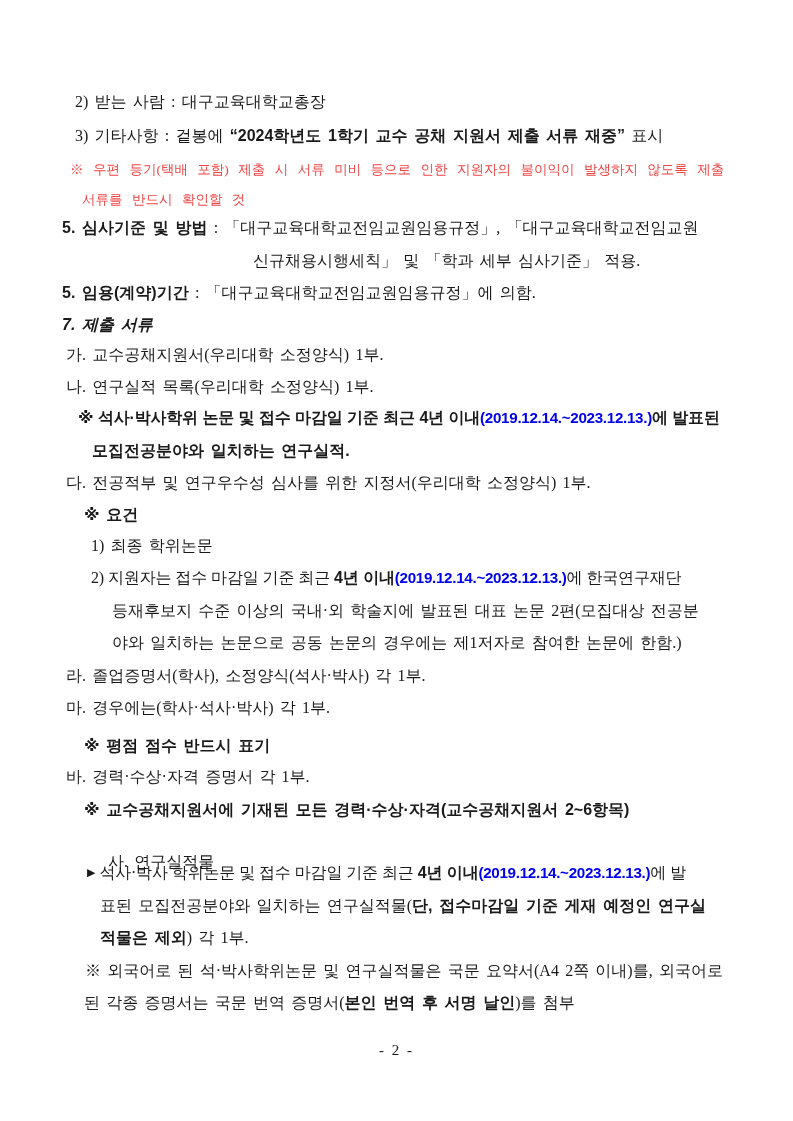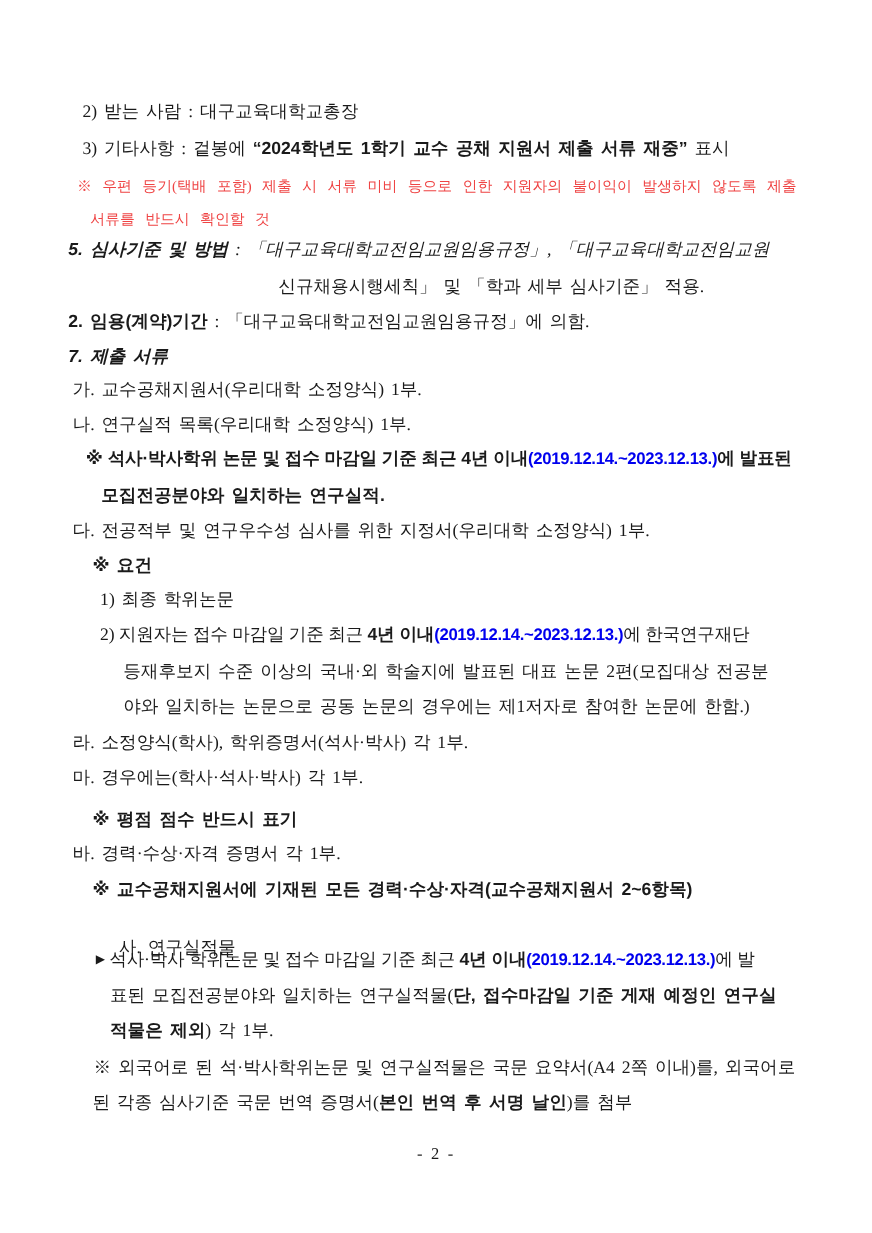--- a/index.html
+++ b/index.html
@@ -63,40 +63,40 @@
 </style>
 </head>
 <body>
 
 <div class="page">
   <div id="doc-body">
       <div class="line" style="top: 92px; left: 75px;"><span class="seg-n">2) 받는 사람 : 대구교육대학교총장</span></div>
       <div class="line" style="top: 126px; left: 75px;"><span class="seg-n">3) 기타사항 : 겉봉에 </span><span class="seg-b">“2024학년도 1학기 교수 공채 지원서 제출 서류 재중”</span><span class="seg-n"> 표시</span></div>
       <div class="line small" style="top: 162px; left: 70px;"><span class="seg-n">※ 우편 등기(택배 포함) 제출 시 서류 미비 등으로 인한 지원자의 불이익이 발생하지 않도록 제출</span></div>
       <div class="line small" style="top: 192px; left: 82px;"><span class="seg-n">서류를 반드시 확인할 것</span></div>
-      <div class="line" style="top: 218px; left: 62px; font-style: italic;"><span class="seg-b">5. 심사기준 및 방법</span><span class="seg-n"> : 「대구교육대학교전임교원임용규정」, 「대구교육대학교전임교원</span></div>
+      <div class="line" style="top: 218px; left: 62px;"><span class="seg-b">5. 심사기준 및 방법</span><span class="seg-n"> : 「대구교육대학교전임교원임용규정」, 「대구교육대학교전임교원</span></div>
       <div class="line" style="top: 251px; left: 253px;"><span class="seg-n">신규채용시행세칙」 및 「학과 세부 심사기준」 적용.</span></div>
-      <div class="line" style="top: 283px; left: 62px;"><span class="seg-b">2. 임용(계약)기간</span><span class="seg-n"> : 「대구교육대학교전임교원임용규정」에 의함.</span></div>
+      <div class="line" style="top: 283px; left: 62px;"><span class="seg-b">5. 임용(계약)기간</span><span class="seg-n"> : 「대구교육대학교전임교원임용규정」에 의함.</span></div>
       <div class="line" style="top: 315px; left: 62px; font-style: italic;"><span class="seg-b">7. 제출 서류</span></div>
       <div class="line" style="top: 345px; left: 66px;"><span class="seg-n">가. 교수공채지원서(우리대학 소정양식) 1부.</span></div>
       <div class="line" style="top: 377px; left: 66px;"><span class="seg-n">나. 연구실적 목록(우리대학 소정양식) 1부.</span></div>
       <div class="line tight" style="top: 408px; left: 78px;"><span class="seg-b">※ 석사·박사학위 논문 및 접수 마감일 기준 최근 4년 이내</span><span class="seg-bl">(2019.12.14.~2023.12.13.)</span><span class="seg-b">에 발표된</span></div>
       <div class="line" style="top: 441px; left: 92px;"><span class="seg-b">모집전공분야와 일치하는 연구실적.</span></div>
       <div class="line" style="top: 473px; left: 66px;"><span class="seg-n">다. 전공적부 및 연구우수성 심사를 위한 지정서(우리대학 소정양식) 1부.</span></div>
       <div class="line" style="top: 505px; left: 84px;"><span class="seg-b">※ 요건</span></div>
       <div class="line" style="top: 536px; left: 91px;"><span class="seg-n">1) 최종 학위논문</span></div>
       <div class="line tight" style="top: 568px; left: 91px;"><span class="seg-n">2) 지원자는 접수 마감일 기준 최근 </span><span class="seg-b">4년 이내</span><span class="seg-bl">(2019.12.14.~2023.12.13.)</span><span class="seg-n">에 한국연구재단</span></div>
       <div class="line" style="top: 601px; left: 112px;"><span class="seg-n">등재후보지 수준 이상의 국내·외 학술지에 발표된 대표 논문 2편(모집대상 전공분</span></div>
       <div class="line" style="top: 633px; left: 112px;"><span class="seg-n">야와 일치하는 논문으로 공동 논문의 경우에는 제1저자로 참여한 논문에 한함.)</span></div>
-      <div class="line" style="top: 666px; left: 66px;"><span class="seg-n">라. 소정양식(학사), 학위증명서(석사·박사) 각 1부.</span></div>
+      <div class="line" style="top: 666px; left: 66px;"><span class="seg-n">라. 졸업증명서(학사), 소정양식(석사·박사) 각 1부.</span></div>
       <div class="line" style="top: 698px; left: 66px;"><span class="seg-n">마. 경우에는(학사·석사·박사) 각 1부.</span></div>
       <div class="line" style="top: 736px; left: 84px;"><span class="seg-b">※ 평점 점수 반드시 표기</span></div>
       <div class="line" style="top: 767px; left: 66px;"><span class="seg-n">바. 경력·수상·자격 증명서 각 1부.</span></div>
       <div class="line" style="top: 800px; left: 84px;"><span class="seg-b">※ 교수공채지원서에 기재된 모든 경력·수상·자격(교수공채지원서 2~6항목)</span></div>
       <div class="line" style="top: 852px; left: 66px; margin-left: 42px;"><span class="seg-n">사. 연구실적물</span></div>
       <div class="line tight" style="top: 863px; left: 87px;"><span class="seg-tri">▶</span><span class="seg-n"> 석사·박사 학위논문 및 접수 마감일 기준 최근 </span><span class="seg-b">4년 이내</span><span class="seg-bl">(2019.12.14.~2023.12.13.)</span><span class="seg-n">에 발</span></div>
       <div class="line" style="top: 896px; left: 100px;"><span class="seg-n">표된 모집전공분야와 일치하는 연구실적물(</span><span class="seg-b">단, 접수마감일 기준 게재 예정인 연구실</span></div>
       <div class="line" style="top: 928px; left: 100px;"><span class="seg-b">적물은 제외</span><span class="seg-n">) 각 1부.</span></div>
       <div class="line" style="top: 961px; left: 85px;"><span class="seg-n">※ 외국어로 된 석·박사학위논문 및 연구실적물은 국문 요약서(A4 2쪽 이내)를, 외국어로</span></div>
-      <div class="line" style="top: 993px; left: 84px;"><span class="seg-n">된 각종 심사기준 국문 번역 증명서(</span><span class="seg-b">본인 번역 후 서명 날인</span><span class="seg-n">)를 첨부</span></div>
+      <div class="line" style="top: 993px; left: 84px;"><span class="seg-n">된 각종 증명서는 국문 번역 증명서(</span><span class="seg-b">본인 번역 후 서명 날인</span><span class="seg-n">)를 첨부</span></div>
     </div>
   <div class="page-number">- 2 -</div>
 </div>
 
 </body></html>

